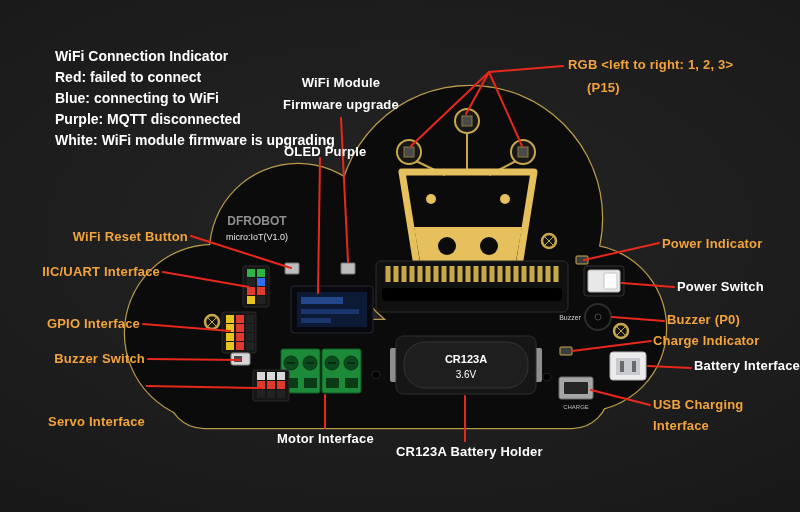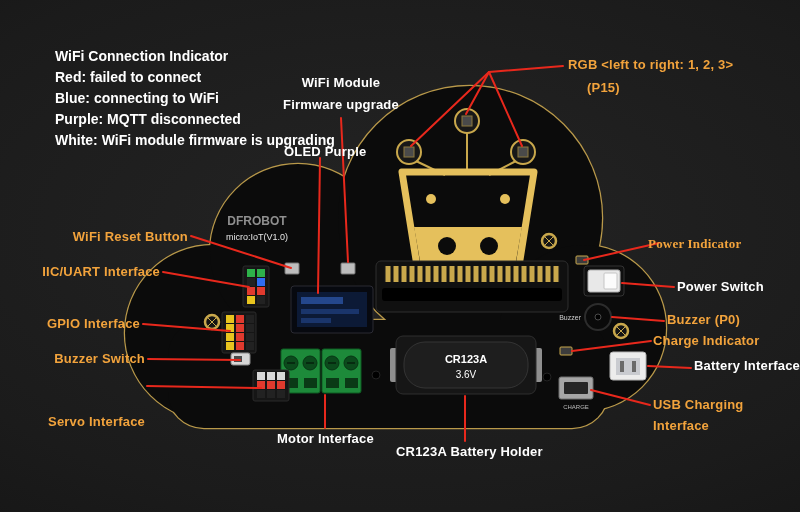--- a/index.html
+++ b/index.html
@@ -264,21 +264,21 @@
 
   <div class="lbl orange r" style="right:612px;top:229px;">WiFi Reset Button</div>
   <div class="lbl orange r" style="right:640px;top:264px;">IIC/UART Interface</div>
   <div class="lbl orange r" style="right:660px;top:316px;">GPIO Interface</div>
   <div class="lbl orange r" style="right:655px;top:351px;">Buzzer Switch</div>
   <div class="lbl orange r" style="right:655px;top:378px;margin-top:36px;">Servo Interface</div>
 
   <div class="lbl white" style="left:277px;top:431px;">Motor Interface</div>
   <div class="lbl white" style="left:396px;top:444px;">CR123A Battery Holder</div>
 
-  <div class="lbl orange" style="left:648px;top:236px;font-family:Liberation Serif, serif;">Power Indicator</div>
+  <div class="lbl orange" style="left:662px;top:236px;">Power Indicator</div>
   <div class="lbl white" style="left:677px;top:279px;">Power Switch</div>
   <div class="lbl orange" style="left:667px;top:312px;">Buzzer (P0)</div>
   <div class="lbl orange" style="left:653px;top:333px;">Charge Indicator</div>
   <div class="lbl white" style="left:694px;top:358px;">Battery Interface</div>
   <div class="lbl orange" style="left:653px;top:394px;line-height:21px;">
     <div>USB Charging</div>
     <div>Interface</div>
   </div>
 
 </div>

